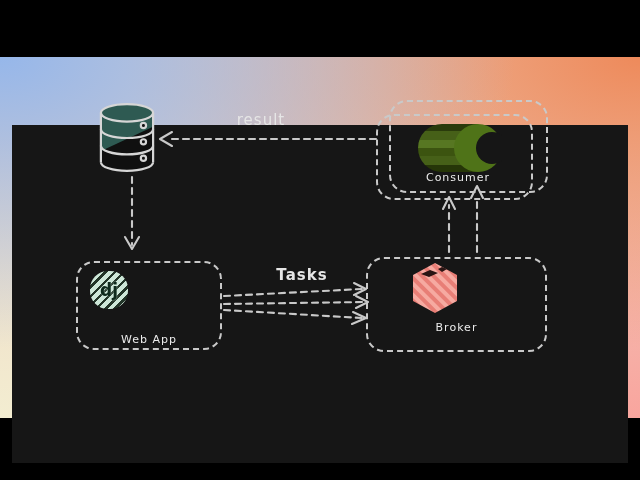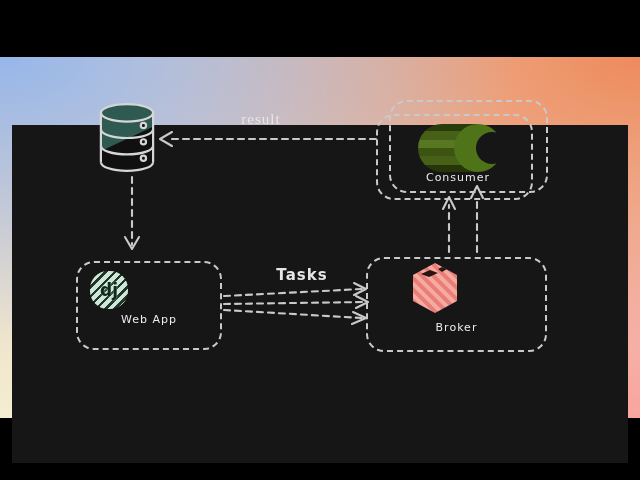--- a/index.html
+++ b/index.html
@@ -27,28 +27,28 @@
     background:transparent;box-sizing:border-box;
   }
   .webapp-box{left:76px;top:261px;width:146px;height:89px;}
   .broker-box{left:366px;top:257px;width:181px;height:95px;}
   .consumer-box-a{left:389px;top:100px;width:159px;height:93px;}
   .consumer-box-b{left:376px;top:114px;width:157px;height:86px;}
   .node-label{
     position:absolute;color:#ebebeb;font-size:11px;letter-spacing:1px;
     text-align:center;white-space:nowrap;
   }
-  .webapp-label{left:0;width:100%;top:50px;}
+  .webapp-label{left:0;width:100%;top:70px;}
   .broker-label{left:0;width:100%;top:62px;}
   .consumer-label{left:397px;top:171px;width:122px;}
   .edge-label{
     position:absolute;color:#e6e6e6;font-size:15px;letter-spacing:1px;
     text-align:center;white-space:nowrap;
   }
-  .result-label{left:211px;top:111px;width:100px;font-family:Liberation Serif, serif;}
+  .result-label{left:211px;top:111px;width:100px;}
   .tasks-label{left:252px;top:266px;width:100px;font-weight:bold;}
   .django-icon{
     position:absolute;left:12px;top:8px;width:38px;height:38px;border-radius:18px;
     background:repeating-linear-gradient(135deg,#cde7d8 0px,#cde7d8 4px,#223528 4px,#223528 6.5px);
     display:flex;align-items:center;justify-content:center;
   }
   .django-icon span{
     color:#0e2a1c;font-weight:bold;font-size:17px;line-height:1;
     text-shadow:0 0 2px rgba(205,231,216,.9);
   }

